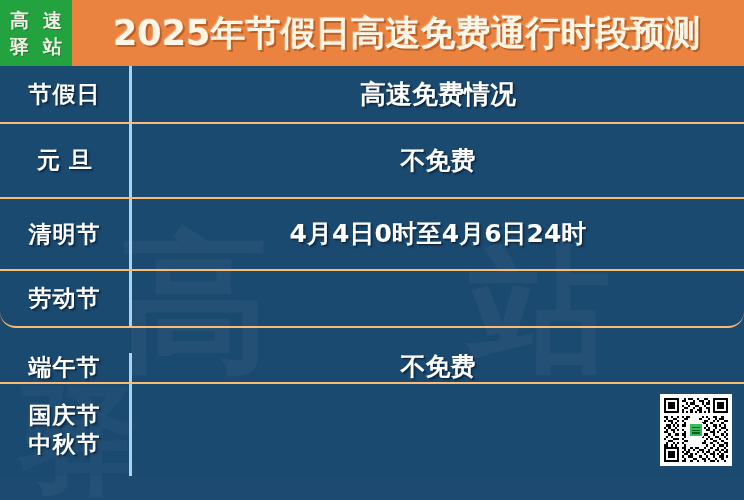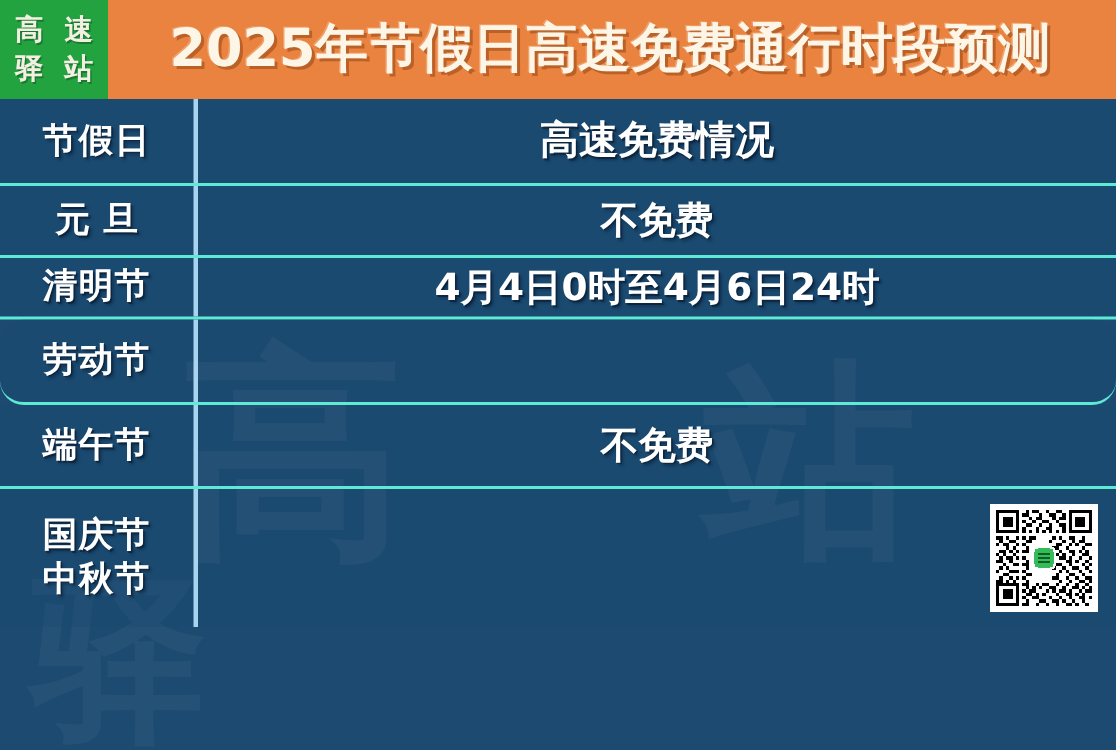--- a/index.html
+++ b/index.html
@@ -95,21 +95,21 @@
     left:0; top:66px;
     width:744px;
     height:434px;
     z-index:1;
     display:flex;
     flex-direction:column;
   }
   .row {
     display:flex;
     position:relative;
-    border-bottom:2px solid #5eead4;
+    border-bottom:2px solid #fdba74;
     background:rgba(26,74,113,0.35);
   }
   .row:last-child { border-bottom:none; }
 
   .cell-label {
     flex:0 0 132px;
     width:132px;
     border-right:3px solid #a8d4ef;
     display:flex;
     flex-direction:column;
@@ -136,25 +136,25 @@
         2px 2px 2px rgba(10,35,60,.55);
     white-space:nowrap;
   }
   .label-txt  { font-size:23px; line-height:29px; letter-spacing:1px; }
   .label-txt.spaced { letter-spacing:9px; text-indent:9px; }
   .value-txt  { font-size:25px; line-height:30px; }
   .value-txt.small { font-size:23px; }
 
   
   .r-head  { height:58px; }
-  .r-1     { height:48px; }
+  .r-1     { height:75px; }
   .r-2     { height:57px; }
-  .r-3     { height:41px; }
+  .r-3     { height:72px; }
   .r-4     { height:57px;border-radius:16px; }
-  .r-5     { height:56px; }
+  .r-5     { height:56px;align-items:flex-end; }
   .r-6     { height:92px; }
 
   .r-head .value-txt { font-size:26px; }
 
   
   .qr {
     position:absolute;
     right:12px;
     top:50%;
     transform:translateY(-50%);

